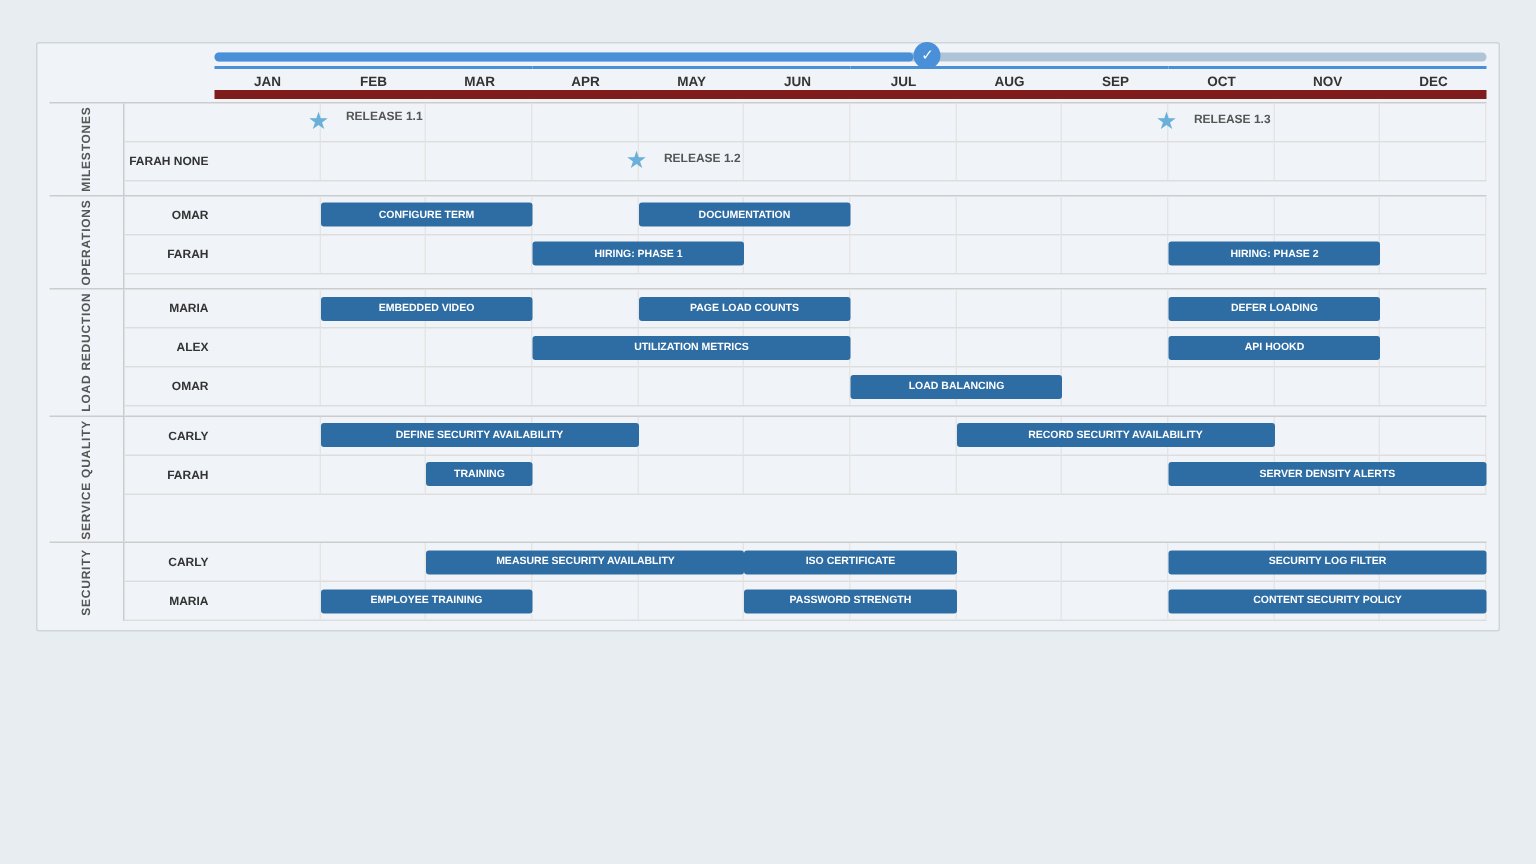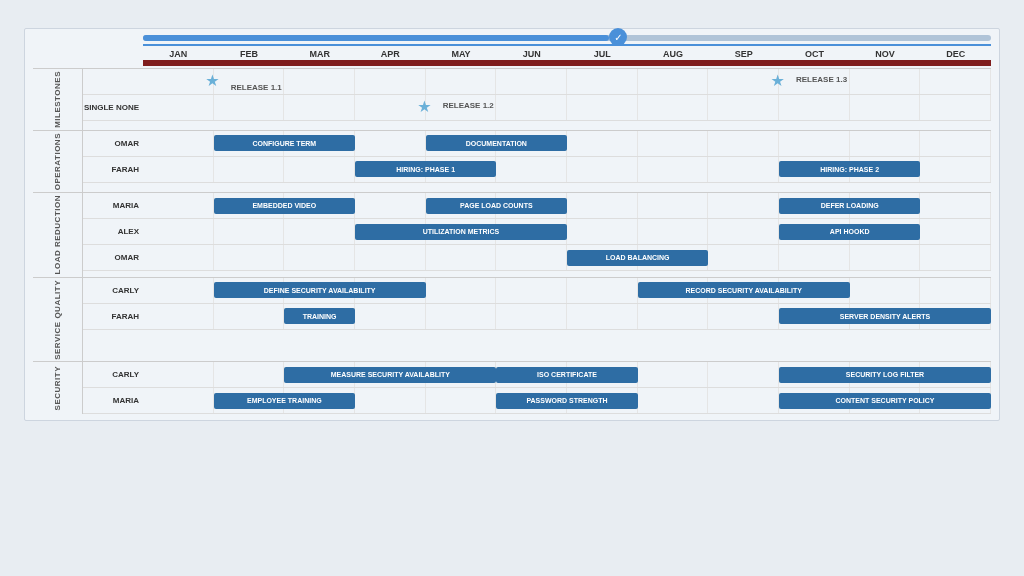--- a/index.html
+++ b/index.html
@@ -228,27 +228,27 @@
               <div class="month-col"></div>
               <div class="month-col"></div>
               <div class="month-col"></div>
               <div class="month-col"></div>
               <div class="month-col"></div>
               <div class="month-col"></div>
               <div class="month-col"></div>
               <div class="month-col"></div>
               <div class="month-col"></div>
               <div class="star-icon" style="left: 7.33333%; top: 2px;">★</div>
-              <div class="release-label" style="left: 10.3333%; top: 14px;">RELEASE 1.1</div>
+              <div class="release-label" style="left: 10.3333%; top: 4px;">RELEASE 1.1</div>
               <div class="star-icon" style="left: 74%; top: 2px;">★</div>
               <div class="release-label" style="left: 77%; top: 6px;">RELEASE 1.3</div>
             </div>
           </div>
           <div class="data-row">
-            <div class="row-name">SINGLE NONE</div>
+            <div class="row-name">FARAH NONE</div>
             <div class="row-timeline">
               <div class="month-col"></div>
               <div class="month-col"></div>
               <div class="month-col"></div>
               <div class="month-col"></div>
               <div class="month-col"></div>
               <div class="month-col"></div>
               <div class="month-col"></div>
               <div class="month-col"></div>
               <div class="month-col"></div>

